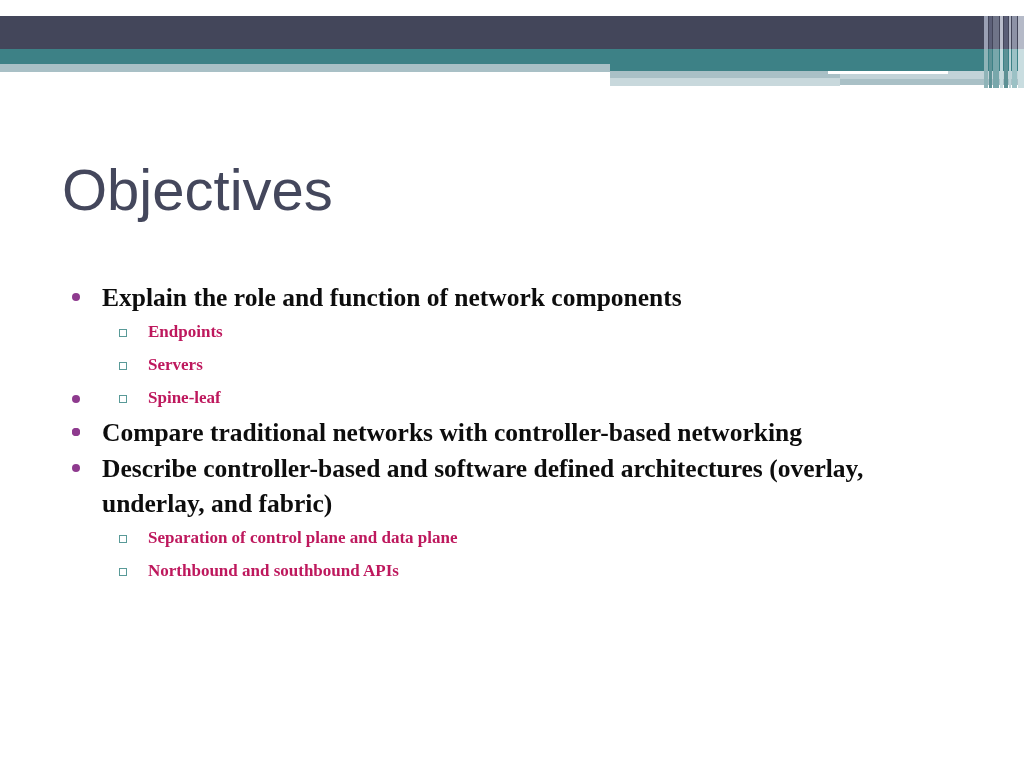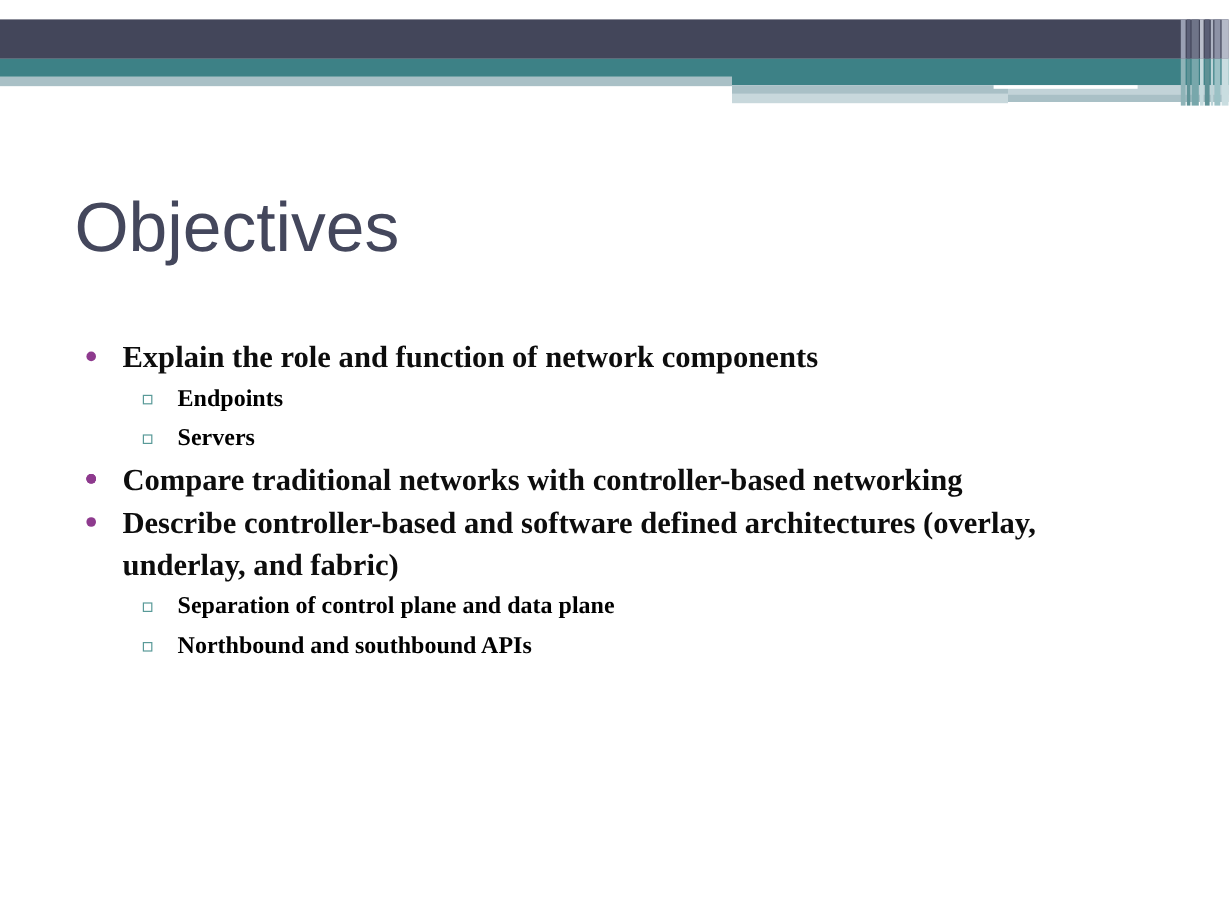--- a/index.html
+++ b/index.html
@@ -150,23 +150,23 @@
     height: 8px;
     border-radius: 50%;
     background: #8e3a8e;
   }
 
   .lvl2 {
     position: relative;
     padding-left: 84px;
     margin: 0 0 1px 0;
     font-family: "Liberation Serif", serif;
-    font-size: 20px;
+    font-size: 17px;
     line-height: 32px;
-    color: #000000;
+    color: #be185d;
   }
   .lvl2 > .sq {
     position: absolute;
     left: 55px;
     top: 13px;
     width: 6px;
     height: 6px;
     border: 1px solid #599a98;
     background: transparent;
   }
@@ -206,20 +206,21 @@
       </div>
   </div>
 
   <div class="title">Objectives</div>
 
   <div class="body-list" id="body-list">
       <div class="lvl1"><span class="dot"></span><span>Explain the role and function of network components</span></div>
       <div class="lvl2"><span class="sq"></span><span>Endpoints</span></div>
       <div class="lvl2"><span class="sq"></span><span>Servers</span></div>
       <div class="lvl1"><span class="dot"></span></div>
+      <div class="lvl2"><span class="sq"></span><span>Spine-leaf</span></div>
       <div class="lvl1"><span class="dot"></span></div>
       <div class="lvl1"><span class="dot"></span><span>Compare traditional networks with controller-based networking</span></div>
       <div class="lvl1"><span class="dot"></span><span>Describe controller-based and software defined architectures (overlay, underlay, and fabric)</span></div>
       <div class="lvl2"><span class="sq"></span><span>Separation of control plane and data plane</span></div>
       <div class="lvl2"><span class="sq"></span><span>Northbound and southbound APIs</span></div>
     </div>
 
 </div>
 
 </body></html>

